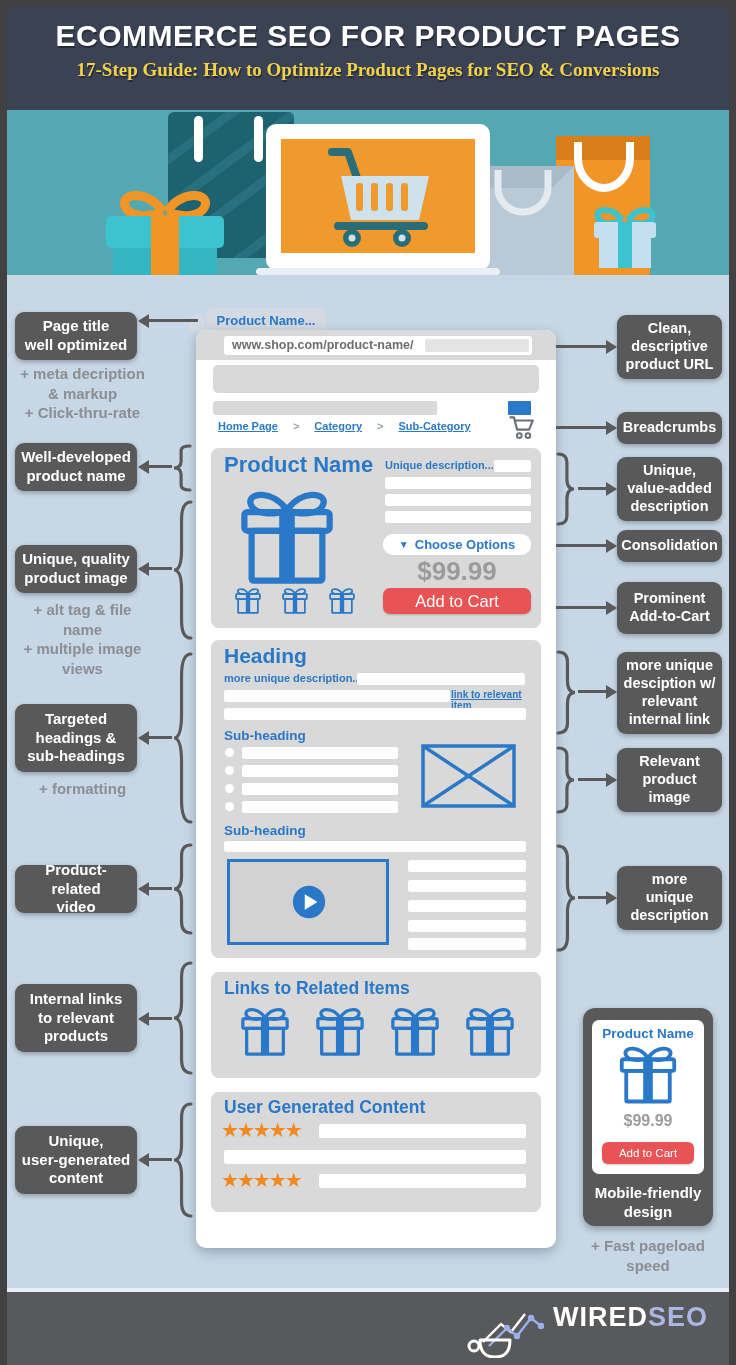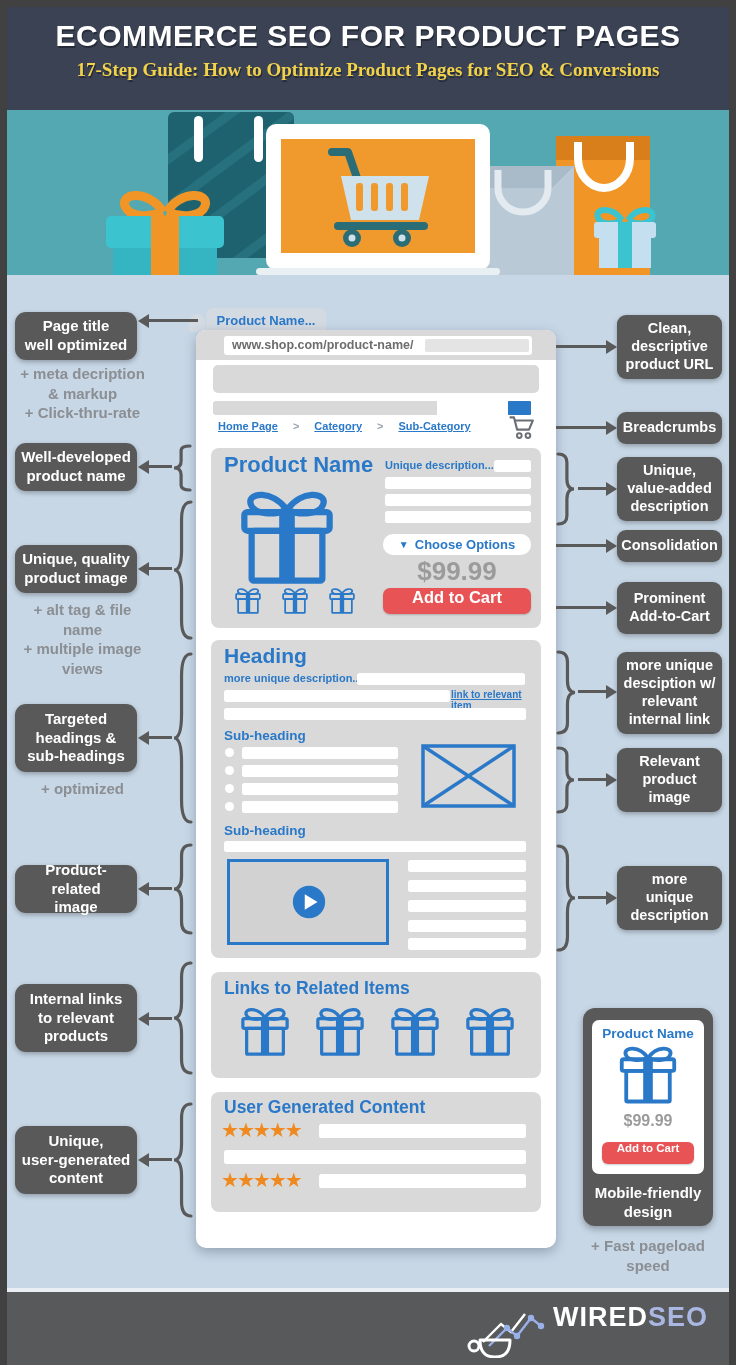--- a/index.html
+++ b/index.html
@@ -14,21 +14,21 @@
           text-shadow:1px 2px 0 rgba(0,0,0,.35);}
   .hdr .sub{margin-top:6px;color:#f2d24b;font-size:19px;font-weight:bold;
             text-shadow:1px 2px 0 rgba(0,0,0,.35);font-family:Liberation Serif, serif;}
   
   .banner{position:absolute;left:0;top:110px;width:736px;height:165px;background:#53a8b1;z-index:4;}
   
   .callout{position:absolute;background:#595959;color:#fff;font-weight:bold;border-radius:9px;
            display:flex;align-items:center;justify-content:center;text-align:center;
            white-space:pre-line;line-height:1.24;padding:4px 6px;box-sizing:border-box;
            box-shadow:0 2px 5px rgba(0,0,0,.28);z-index:10;}
-  .callout.l{left:15px;width:122px;font-size:15px;border-radius:11px;}
+  .callout.l{left:15px;width:122px;font-size:15px;}
   .callout.r{left:617px;width:105px;font-size:14.5px;}
   .note{position:absolute;color:#8b8e93;font-weight:bold;font-size:15px;text-align:center;
         white-space:pre-line;line-height:1.3;z-index:10;}
   
   .arrow{position:absolute;height:3px;background:#5a5a5a;z-index:9;}
   .arrow.head-left::before{content:"";position:absolute;left:-10px;top:-5.5px;width:0;height:0;
       border-right:11px solid #5a5a5a;border-top:7px solid transparent;border-bottom:7px solid transparent;}
   .arrow.head-right::after{content:"";position:absolute;right:-10px;top:-5.5px;width:0;height:0;
       border-left:11px solid #5a5a5a;border-top:7px solid transparent;border-bottom:7px solid transparent;}
   .brace{position:absolute;z-index:9;}
@@ -38,22 +38,22 @@
           border-radius:10px;box-shadow:0 4px 12px rgba(70,85,105,.4);z-index:8;}
   .tab{position:absolute;background:#d4dae2;border-radius:8px 8px 0 0;z-index:7;
        color:#2a78c8;font-weight:bold;font-size:13px;display:flex;align-items:center;justify-content:center;}
   .panel{position:absolute;background:#d9d9d9;border-radius:8px;}
   .bar{position:absolute;background:#fff;border-radius:2.5px;}
   .blu{color:#2a78c8;font-weight:bold;}
   .crumb{color:#2a78c8;font-weight:bold;font-size:11px;text-decoration:underline;}
   .crumb-sep{color:#9aa2ab;font-weight:bold;font-size:11px;}
   .stars{position:absolute;color:#ee8a1f;font-size:20px;letter-spacing:-2px;
          font-family:"DejaVu Sans",sans-serif;line-height:1;}
-  .btn-red{position:absolute;background:#e85455;border-radius:7px;color:#fff;font-weight:bold;
-           display:flex;align-items:flex-start;justify-content:center;box-shadow:0 1px 2px rgba(0,0,0,.2);}
+  .btn-red{position:absolute;background:#e85455;border-radius:7px;color:#fff;font-weight:normal;
+           display:flex;align-items:center;justify-content:center;box-shadow:0 1px 2px rgba(0,0,0,.2);}
   
   .phone{position:absolute;left:583px;top:1008px;width:130px;height:218px;background:#595959;
          border-radius:12px;box-shadow:0 3px 7px rgba(0,0,0,.3);z-index:10;}
   .phone .screen{position:absolute;left:9px;top:12px;width:112px;height:154px;background:#fff;border-radius:7px;}
   
   .footer{position:absolute;left:0;top:1292px;width:736px;height:73px;background:#58595b;z-index:50;}
   .strip{position:absolute;left:0;top:1288px;width:736px;height:4px;background:#e8eef4;z-index:50;}
   .logo{position:absolute;right:28px;top:12px;display:flex;align-items:flex-start;}
   .logo .wired{color:#fff;font-size:27px;font-weight:bold;letter-spacing:1px;line-height:1;margin-bottom:4px;}
   .logo .seo{color:#a9b7e2;font-size:27px;font-weight:bold;letter-spacing:1px;line-height:1;margin-bottom:4px;}
@@ -170,23 +170,23 @@
 product name</span></div>
   <div class="callout l" style="top:545px;height:48px"><span>Unique, quality
 product image</span></div>
   <div class="note" style="top:600px;left:0;width:165px">+ alt tag &amp; file
 name
 + multiple image
 views</div>
   <div class="callout l" style="top:704px;height:68px"><span>Targeted
 headings &amp;
 sub-headings</span></div>
-  <div class="note" style="top:779px;left:0;width:165px">+ optimized</div>
+  <div class="note" style="top:779px;left:0;width:165px">+ formatting</div>
   <div class="callout l" style="top:865px;height:48px"><span>Product-related
-image</span></div>
+video</span></div>
   <div class="callout l" style="top:984px;height:68px"><span>Internal links
 to relevant
 products</span></div>
   <div class="callout l" style="top:1126px;height:68px"><span>Unique,
 user-generated
 content</span></div>
 
   <div class="callout r" style="top:315px;height:64px"><span>Clean,
 descriptive
 product URL</span></div>

